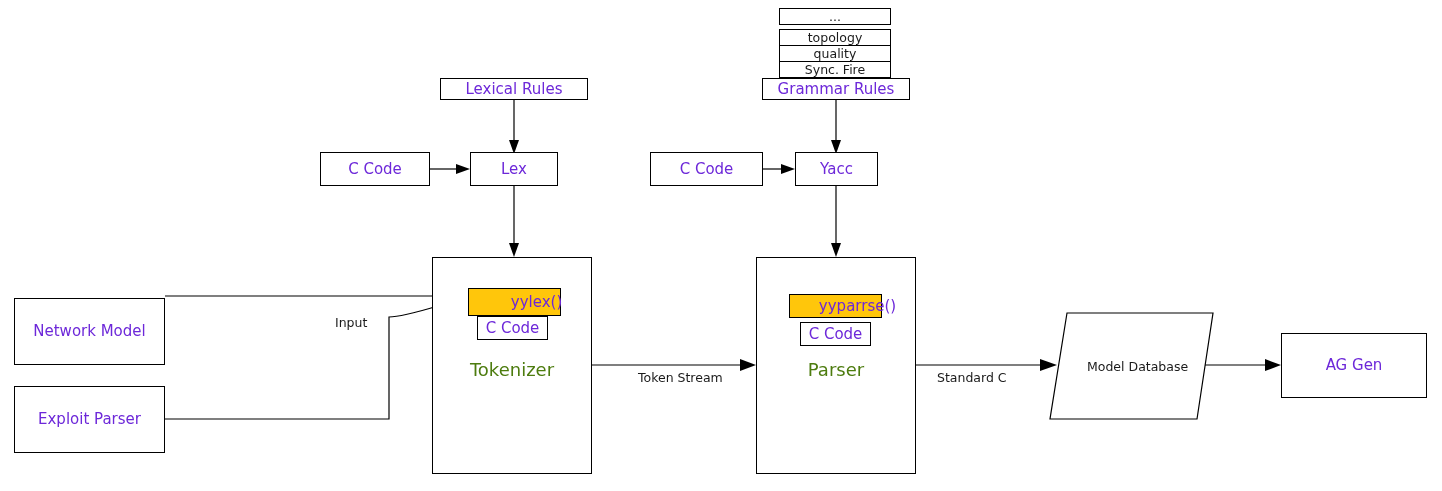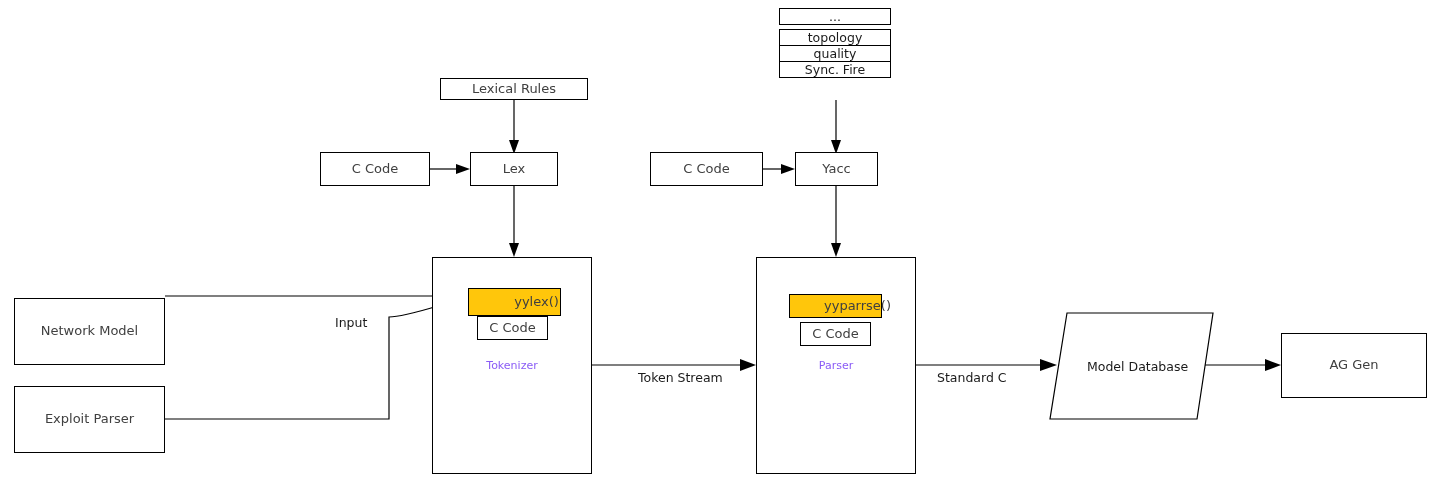--- a/index.html
+++ b/index.html
@@ -18,43 +18,43 @@
     overflow: hidden;
   }
   .node {
     position: absolute;
     box-sizing: border-box;
     border: 1px solid #000000;
     background: #ffffff;
     display: flex;
     align-items: center;
     justify-content: center;
-    font-size: 13px;
-    color: #404040;
+    font-size: 15px;
+    color: #6d28d9;
     line-height: 1.1;
     text-align: center;
   }
   .node.accent {
     background: #FFC60B;
     border-color: #000000;
     padding-left: 44px;
   }
   .container-node {
     position: absolute;
     box-sizing: border-box;
     border: 1px solid #000000;
     background: #ffffff;
   }
   .container-label {
     position: absolute;
     left: 0;
     right: 0;
     text-align: center;
-    font-size: 11px;
-    color: #8b5cf6;
+    font-size: 18px;
+    color: #4d7c0f;
   }
   .edge-label {
     position: absolute;
     font-size: 12.5px;
     color: #1a1a1a;
     white-space: nowrap;
     background: transparent;
   }
   .stack-cell {
     position: absolute;
@@ -145,20 +145,23 @@
   </div>
   <div class="stack-cell" style="left:779px; top:29px; width:112px; height:17px;">
     <span>topology</span>
   </div>
   <div class="stack-cell" style="left:779px; top:45px; width:112px; height:17px;">
     <span>quality</span>
   </div>
   <div class="stack-cell" style="left:779px; top:61px; width:112px; height:17px;">
     <span>Sync. Fire</span>
   </div>
+  <div class="node" style="left:762px; top:78px; width:148px; height:22px;">
+    <span>Grammar Rules</span>
+  </div>
 
   <div class="node" style="left:440px; top:78px; width:148px; height:22px;">
     <span>Lexical Rules</span>
   </div>
 
   <div class="node" style="left:320px; top:152px; width:110px; height:34px;">
     <span>C Code</span>
   </div>
 
   <div class="node" style="left:470px; top:152px; width:88px; height:34px;">

